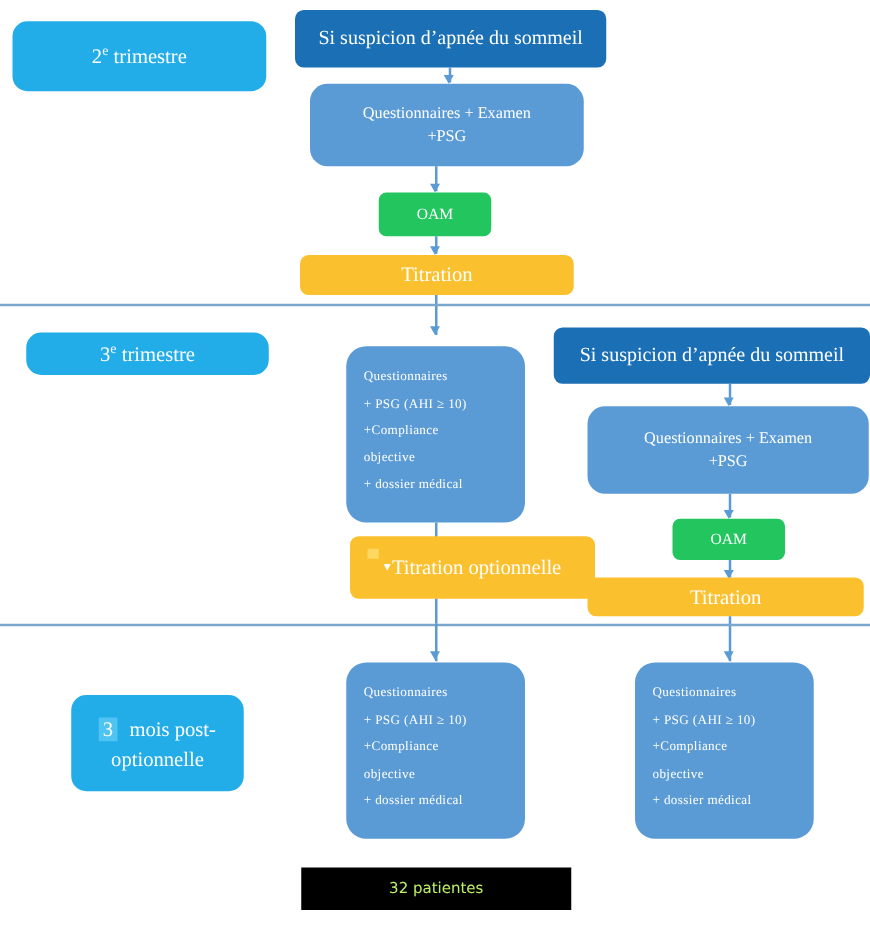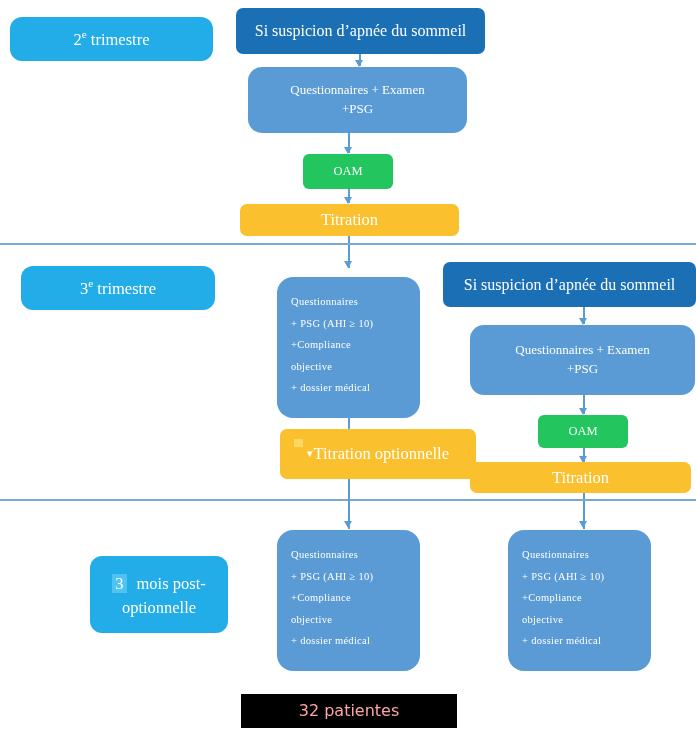--- a/index.html
+++ b/index.html
@@ -53,22 +53,22 @@
   .t-detail {
     font-size: 10.5px;
     display: block;
     text-align: left;
     padding: 14px 0 0 14px;
     letter-spacing: 0.3px;
     line-height: 2.05;
   }
   .t-total {
     font-family: "DejaVu Sans", sans-serif;
-    font-size: 16px;
-    color: #fca5a5;
+    font-size: 12px;
+    color: #bef264;
   }
 
   .detail-line { display: block; white-space: nowrap; }
 
   
   .stack { display: block; }
   .stack .line { display: block; }
 
   
   .vline {
@@ -111,21 +111,21 @@
     font-size: 11px;
     transform: translateY(-2px);
     margin-right: 1px;
   }
 </style>
 </head>
 <body>
 
 <div id="canvas">
 
-  <div class="node c-trimester t-trimester" style="left:10px; top:17px; width:203px; height:44px;">
+  <div class="node c-trimester t-trimester" style="left:10px; top:17px; width:203px; height:56px;">
     <span>
       <span>2</span><sup style="font-size:0.68em">e</sup><span> trimestre</span>
     </span>
   </div>
 
   <div class="node c-suspicion t-suspicion" style="left:236px; top:8px; width:249px; height:46px;">
     <span>Si suspicion d’apnée du sommeil</span>
   </div>
 
   <div class="vline" style="left:359px; top:54px; height:12px;"></div>
@@ -150,21 +150,21 @@
 
   <div class="node c-titration t-titration" style="left:240px; top:204px; width:219px; height:32px;">
     <span>Titration</span>
   </div>
 
   <div class="vline" style="left:348px; top:236px; height:32px;"></div>
   <div class="arrowhead" style="left:343.5px; top:261px;"></div>
 
   <div class="divider" style="top:243px;"></div>
 
-  <div class="node c-trimester t-trimester" style="left:21px; top:266px; width:194px; height:44px;">
+  <div class="node c-trimester t-trimester" style="left:21px; top:266px; width:194px; height:34px;">
     <span>
       <span>3</span><sup style="font-size:0.68em">e</sup><span> trimestre</span>
     </span>
   </div>
 
   <div class="node c-detail" style="left:277px; top:277px; width:143px; height:141px; display:block;">
     <span class="t-detail">
       <span class="detail-line">Questionnaires</span>
       <span class="detail-line">+ PSG (AHI ≥ 10)</span>
       <span class="detail-line">+Compliance</span>
@@ -211,21 +211,21 @@
   </div>
 
   <div class="vline" style="left:583px; top:493px; height:36px;"></div>
   <div class="arrowhead" style="left:578.5px; top:521px;"></div>
 
   <div class="divider" style="top:499px;"></div>
 
   <div class="vline" style="left:348px; top:499px; height:30px;"></div>
   <div class="arrowhead" style="left:343.5px; top:521px;"></div>
 
-  <div class="node c-trimester t-trimester" style="left:57px; top:556px; width:138px; height:77px; display:block; padding:16px 10px 0 10px;margin-left:33px;">
+  <div class="node c-trimester t-trimester" style="left:57px; top:556px; width:138px; height:77px; display:block; padding:16px 10px 0 10px;">
     <span class="stack">
       <span class="line"><span class="hl3">3</span><span>mois post-</span></span>
       <span class="line">optionnelle</span>
     </span>
   </div>
 
   <div class="node c-detail" style="left:277px; top:530px; width:143px; height:141px; display:block;">
     <span class="t-detail">
       <span class="detail-line">Questionnaires</span>
       <span class="detail-line">+ PSG (AHI ≥ 10)</span>

